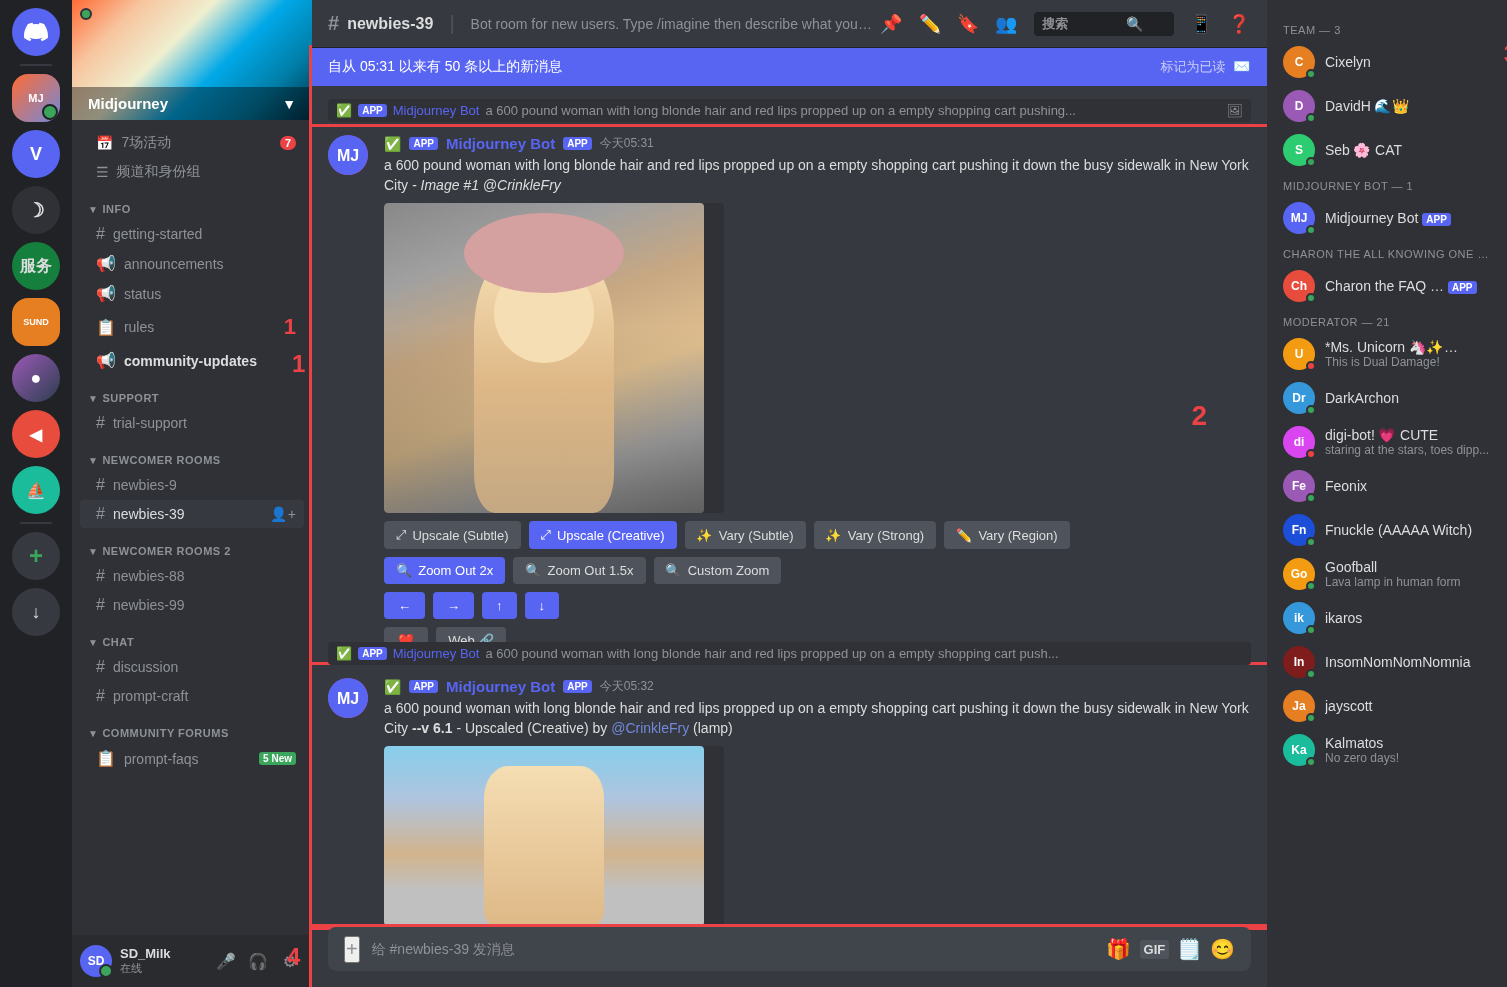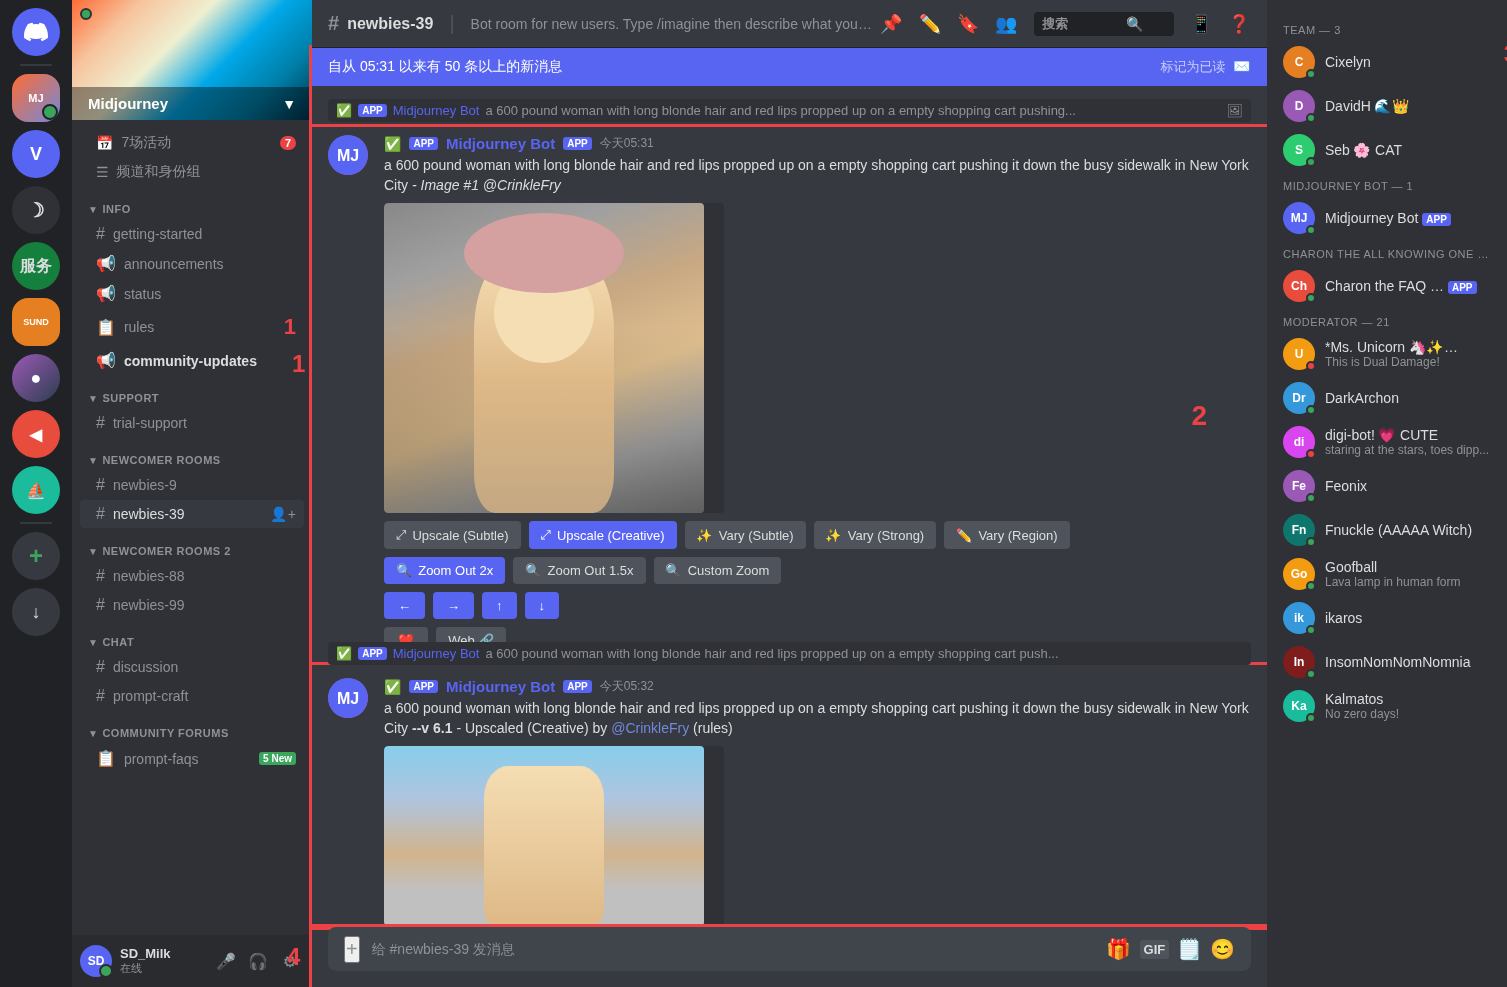--- a/index.html
+++ b/index.html
@@ -491,21 +491,21 @@
           <span class="app-badge">APP</span>
           <span class="message-author bot-name">Midjourney Bot</span>
           <span class="app-badge" style="background:#5865f2;">APP</span>
           <span class="message-timestamp">今天05:32</span>
         </div>
         <div class="message-text">
           <span>a 600 pound woman with long blonde hair and red lips propped up on a empty shopping cart pushing it down the busy sidewalk in New York City</span>
           <strong> --v 6.1</strong>
           <span> - Upscaled (Creative) by </span>
           <span class="mention">@CrinkleFry</span>
-          <span> (rules)</span>
+          <span> (lamp)</span>
         </div>
 
         <div class="message-image">
           <div class="message-image-placeholder" style="width:320px;height:180px;background:linear-gradient(180deg,#87ceeb 0%,#b0c4de 30%,#d2b48c 60%,#c0c0c0 80%);">
             <div style="position:absolute;bottom:0;left:50%;transform:translateX(-50%);width:120px;height:160px;background:linear-gradient(180deg,#f5deb3,#deb887);border-radius:20% 20% 10% 10%;"></div>
           </div>
         </div>
       </div>
 
     </div>
@@ -622,21 +622,21 @@
     <div class="member-avatar" style="background:#9b59b6;">
       Fe
       <div class="status-dot status-online"></div>
     </div>
     <div class="member-info">
       <div class="member-name">Feonix</div>
     </div>
   </div>
 
   <div class="member-item">
-    <div class="member-avatar" style="background:#0f766e;">
+    <div class="member-avatar" style="background:#1d4ed8;">
       Fn
       <div class="status-dot status-online"></div>
     </div>
     <div class="member-info">
       <div class="member-name">Fnuckle (AAAAA Witch)</div>
     </div>
   </div>
 
   <div class="member-item">
     <div class="member-avatar" style="background:#f39c12;">
@@ -662,20 +662,29 @@
   <div class="member-item">
     <div class="member-avatar" style="background:#7f1d1d;">
       In
       <div class="status-dot status-online"></div>
     </div>
     <div class="member-info">
       <div class="member-name">InsomNomNomNomnia</div>
     </div>
   </div>
 
+  <div class="member-item">
+    <div class="member-avatar" style="background:#e67e22;">
+      Ja
+      <div class="status-dot status-online"></div>
+    </div>
+    <div class="member-info">
+      <div class="member-name">jayscott</div>
+    </div>
+  </div>
 
   <div class="member-item">
     <div class="member-avatar" style="background:#1abc9c;">
       Ka
       <div class="status-dot status-online"></div>
     </div>
     <div class="member-info">
       <div class="member-name">Kalmatos</div>
       <div class="member-status">No zero days!</div>
     </div>

